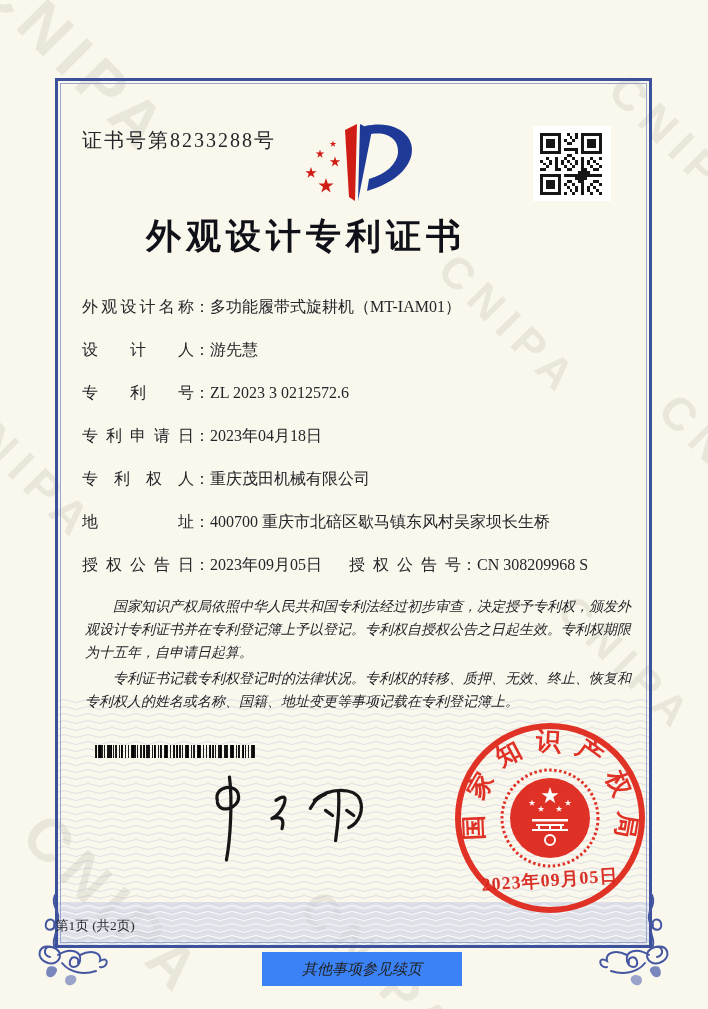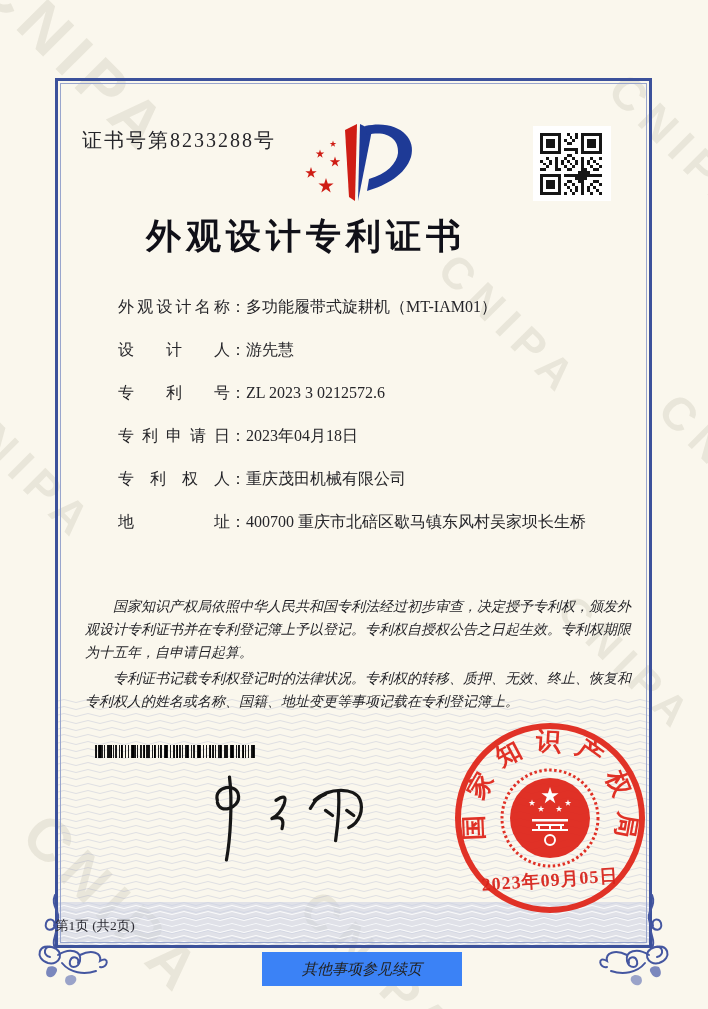--- a/index.html
+++ b/index.html
@@ -21,21 +21,21 @@
   .flourish{position:absolute;z-index:3;}
   
   .cert-no{position:absolute;left:82px;top:127px;font-size:20px;letter-spacing:2px;z-index:4;}
   .logo{position:absolute;left:295px;top:112px;width:150px;height:102px;z-index:4;}
   .qr-wrap{position:absolute;left:533px;top:126px;width:78px;height:75px;background:#fff;z-index:4;}
   .qr{position:absolute;left:7px;top:7px;width:62px;height:62px;}
   .title{position:absolute;left:55px;top:213px;width:502px;text-align:center;
          font-size:35px;font-weight:bold;letter-spacing:5px;color:#101018;z-index:4;}
   .fields{position:absolute;left:82px;top:296px;width:560px;font-size:16px;z-index:4;}
   .frow{line-height:22px;margin-bottom:21px;white-space:nowrap;}
-  .flabel{display:inline-block;width:112px;text-align:justify;text-align-last:justify;vertical-align:top;margin-left:36px;}
+  .flabel{display:inline-block;width:112px;text-align:justify;text-align-last:justify;vertical-align:top;}
   .fpair2{margin-left:27px;}
   .paras{position:absolute;left:82px;top:592px;width:556px;font-size:14px;line-height:23px;
          font-style:italic;z-index:4;color:#1f1f24;}
   .paras p{margin:3px;text-indent:2em;}
   .barcode{position:absolute;left:95px;top:745px;width:162px;height:13px;z-index:4;background:
      repeating-linear-gradient(90deg,#1a1a1a 0 1px,transparent 1px 3px),
      repeating-linear-gradient(90deg,transparent 0 4px,#000 4px 6px,transparent 6px 11px),
      repeating-linear-gradient(90deg,#111 0 2px,transparent 2px 7px,#222 7px 8px,transparent 8px 13px);}
   .sig-block{position:absolute;left:93px;top:806px;z-index:4;
      font-family:"Liberation Sans","DejaVu Sans",sans-serif;font-size:16.5px;letter-spacing:2px;color:#222;}
@@ -252,20 +252,23 @@
     </div>
     <div class="frow">
       <span class="flabel">专利申请日</span>：<span>2023年04月18日</span>
     </div>
     <div class="frow">
       <span class="flabel">专利权人</span>：<span>重庆茂田机械有限公司</span>
     </div>
     <div class="frow">
       <span class="flabel">地址</span>：<span>400700 重庆市北碚区歇马镇东风村吴家坝长生桥</span>
     </div>
+    <div class="frow">
+      <span class="flabel">授权公告日</span>：<span>2023年09月05日</span><span class="fpair2"><span class="flabel">授权公告号</span>：<span>CN 308209968 S</span></span>
+    </div>
   </div>
 
   <div class="paras">
     <p>国家知识产权局依照中华人民共和国专利法经过初步审查，决定授予专利权，颁发外观设计专利证书并在专利登记簿上予以登记。专利权自授权公告之日起生效。专利权期限为十五年，自申请日起算。</p>
     <p>专利证书记载专利权登记时的法律状况。专利权的转移、质押、无效、终止、恢复和专利权人的姓名或名称、国籍、地址变更等事项记载在专利登记簿上。</p>
   </div>
 
   <div class="barcode"></div>
 
   <svg class="sig-hand" width="210" height="96" viewBox="0 0 200 95">

